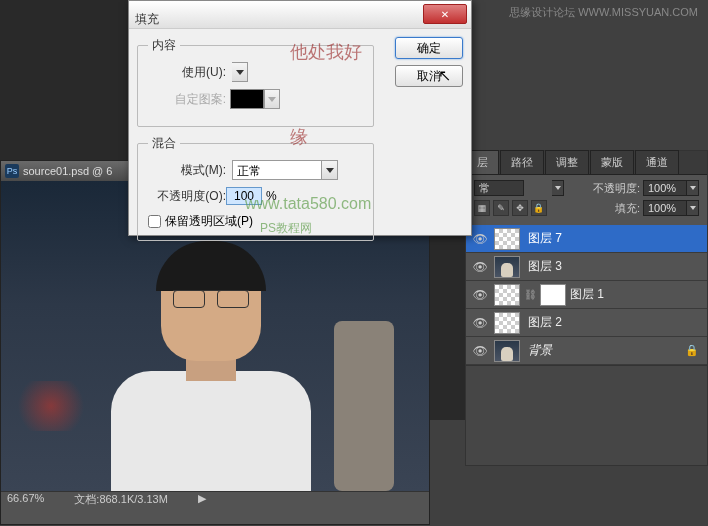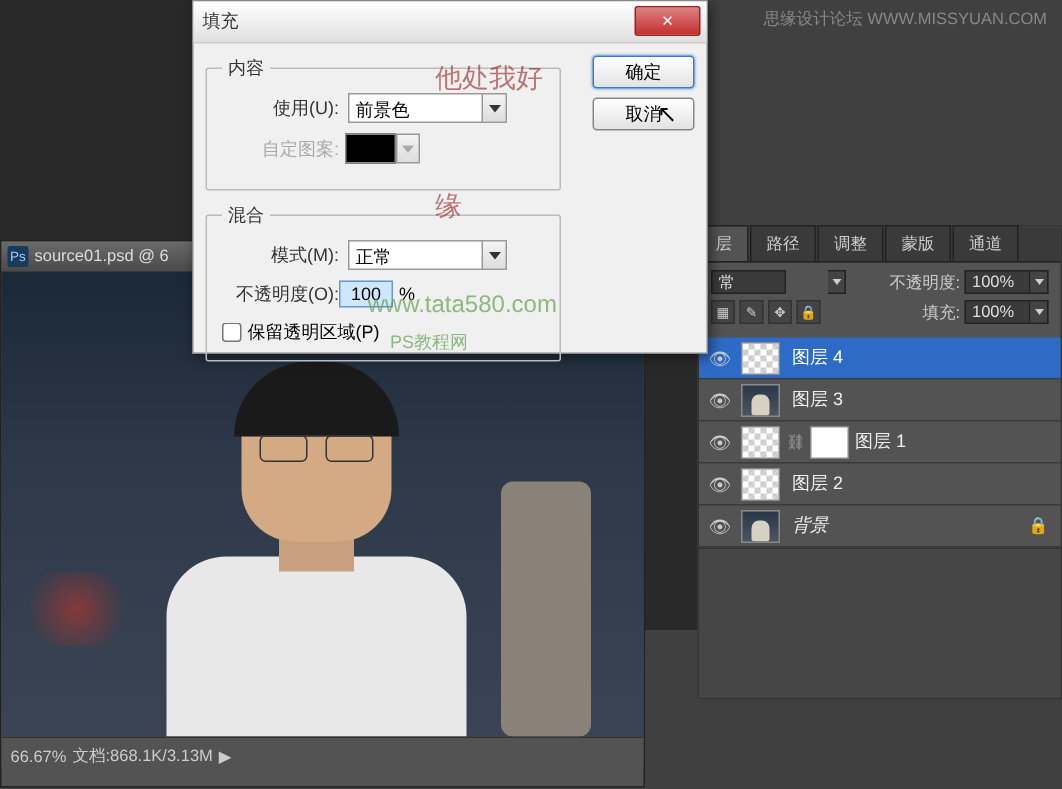--- a/index.html
+++ b/index.html
@@ -20,25 +20,25 @@
 .person-shirt { position: absolute; bottom: 0; left: 10px; width: 200px; height: 120px; background: #e8e8e8; border-radius: 40px 40px 0 0; }
 .person-neck { position: absolute; bottom: 110px; left: 85px; width: 50px; height: 30px; background: #c8a080; }
 .person-head { position: absolute; bottom: 130px; left: 60px; width: 100px; height: 110px; background: #d4aa85; border-radius: 40px 40px 35px 35px; }
 .person-hair { position: absolute; bottom: 200px; left: 55px; width: 110px; height: 50px; background: #1a1a1a; border-radius: 50px 50px 0 0; }
 .glasses { position: absolute; bottom: 185px; left: 72px; width: 76px; height: 16px; border-top: 1px solid #333; }
 .glasses::before, .glasses::after { content: ''; position: absolute; top: -1px; width: 30px; height: 16px; border: 1px solid #333; border-radius: 4px; }
 .glasses::before { left: 0; }
 .glasses::after { right: 0; }
 .pillar { position: absolute; right: 35px; top: 140px; width: 60px; height: 170px; background: #8a8278; border-radius: 8px; }
 .red-lights { position: absolute; left: 10px; top: 200px; width: 80px; height: 50px; background: radial-gradient(circle, rgba(255,50,30,0.4) 0%, transparent 70%); }
-.doc-status { height: 20px; background: #535353; border-top: 1px solid #333; display: flex; align-items: flex-end; padding: 0 6px; color: #ccc; font-size: 11px; gap: 4px; }
+.doc-status { height: 20px; background: #535353; border-top: 1px solid #333; display: flex; align-items: flex-start; padding: 0 6px; color: #ccc; font-size: 11px; gap: 30px; }
 
 
 .dialog { position: absolute; top: 0; left: 128px; width: 344px; height: 236px; background: #f0f0f0; border: 1px solid #888; box-shadow: 2px 2px 8px rgba(0,0,0,0.5); z-index: 100; }
-.dialog-titlebar { height: 28px; background: linear-gradient(#fff, #e0e0e0); border-bottom: 1px solid #ccc; display: flex; align-items: center; padding: 0 6px; position: relative; }
+.dialog-titlebar { height: 28px; background: linear-gradient(#fff, #e0e0e0); border-bottom: 1px solid #ccc; display: flex; align-items: flex-end; padding: 0 6px; position: relative; }
 .dialog-title { font-size: 12px; color: #333; }
 .dialog-close { position: absolute; right: 4px; top: 3px; width: 44px; height: 20px; background: linear-gradient(#e08080, #c23030); border: 1px solid #a02020; border-radius: 2px; color: #fff; display: flex; align-items: center; justify-content: center; font-size: 10px; }
 .dialog-body { padding: 8px; display: flex; gap: 15px; }
 .dialog-left { flex: 1; }
 .dialog-right { width: 74px; padding-left: 6px; }
 fieldset { border: 1px solid #bbb; border-radius: 2px; margin-bottom: 8px; padding: 8px 10px 10px; }
 legend { padding: 0 4px; font-size: 12px; color: #333; }
 .field-row { display: flex; align-items: center; margin-bottom: 7px; }
 .field-label { text-align: right; width: 78px; color: #333; font-size: 12px; }
 .dropdown { display: flex; align-items: center; margin-left: 6px; }
@@ -128,21 +128,20 @@
     <span class="dialog-title">填充</span>
     <div class="dialog-close">✕</div>
   </div>
   <div class="dialog-body">
     <div class="dialog-left">
       <fieldset>
         <legend>内容</legend>
         <div class="field-row">
           <span class="field-label">使用(U):</span>
           <div class="dropdown">
-            <div class="dropdown-text">前景色</div>
             <div class="dropdown-btn">
                 <div class="tri-down"></div>
               </div>
           </div>
         </div>
         <div class="field-row">
           <span class="field-label disabled">自定图案:</span>
           <div class="swatch"></div>
           <div class="dropdown-btn" style="border-left:1px solid #999;margin-left:0">
               <div class="tri-down" style="border-top-color:#aaa"></div>
@@ -210,21 +209,21 @@
       <div class="opt-val">100%</div>
       <div class="opt-dd">
           <div class="tri-down-sm"></div>
         </div>
     </div>
   </div>
   <div class="layers-list">
     <div class="layer-item selected">
       <div class="eye">👁</div>
       <div class="layer-thumb checker"></div>
-      <span class="layer-name">图层 4</span>
+      <span class="layer-name">图层 7</span>
     </div>
     <div class="layer-item">
       <div class="eye">👁</div>
       <div class="layer-thumb photo-thumb"></div>
       <span class="layer-name">图层 3</span>
     </div>
     <div class="layer-item">
       <div class="eye">👁</div>
       <div class="layer-thumb checker"></div>
       <span class="link-icon">⛓</span>

